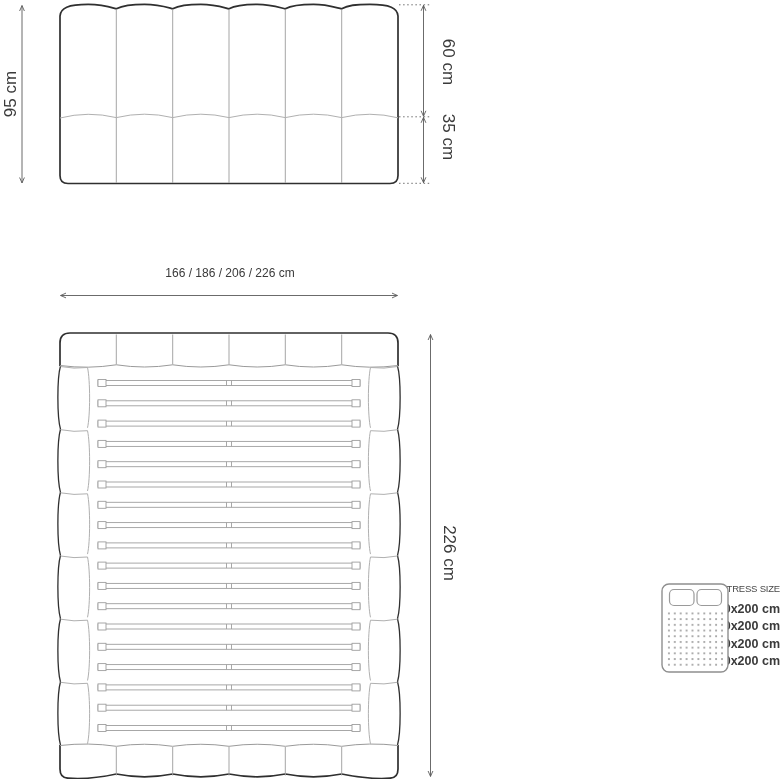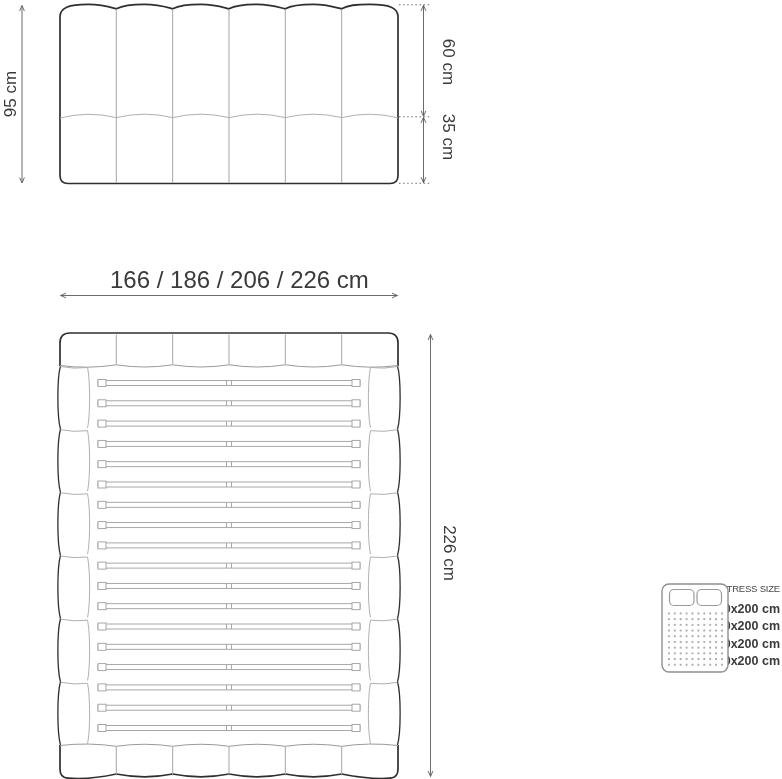--- a/index.html
+++ b/index.html
@@ -9,21 +9,21 @@
   }
   .stage svg{position:absolute;left:0;top:0;}
   .dim-label{
     position:absolute;color:#3a3a3a;font-size:17px;line-height:20px;
     text-align:center;white-space:nowrap;
   }
   .rot-ccw{transform:rotate(-90deg);}
   .rot-cw{transform:rotate(90deg);}
   .width-label{
     position:absolute;left:110px;top:266px;width:240px;text-align:center;
-    color:#3a3a3a;font-size:24px;white-space:nowrap;
+    color:#3a3a3a;font-size:12px;white-space:nowrap;
   }
   .legend{
     position:absolute;right:2px;top:583px;display:flex;flex-direction:column;
     align-items:flex-end;
   }
   .legend-title{
     color:#474747;font-size:9.5px;letter-spacing:-0.2px;margin-bottom:7px;
     white-space:nowrap;
   }
   .legend-icon{margin-right:1px;margin-bottom:10px;}

